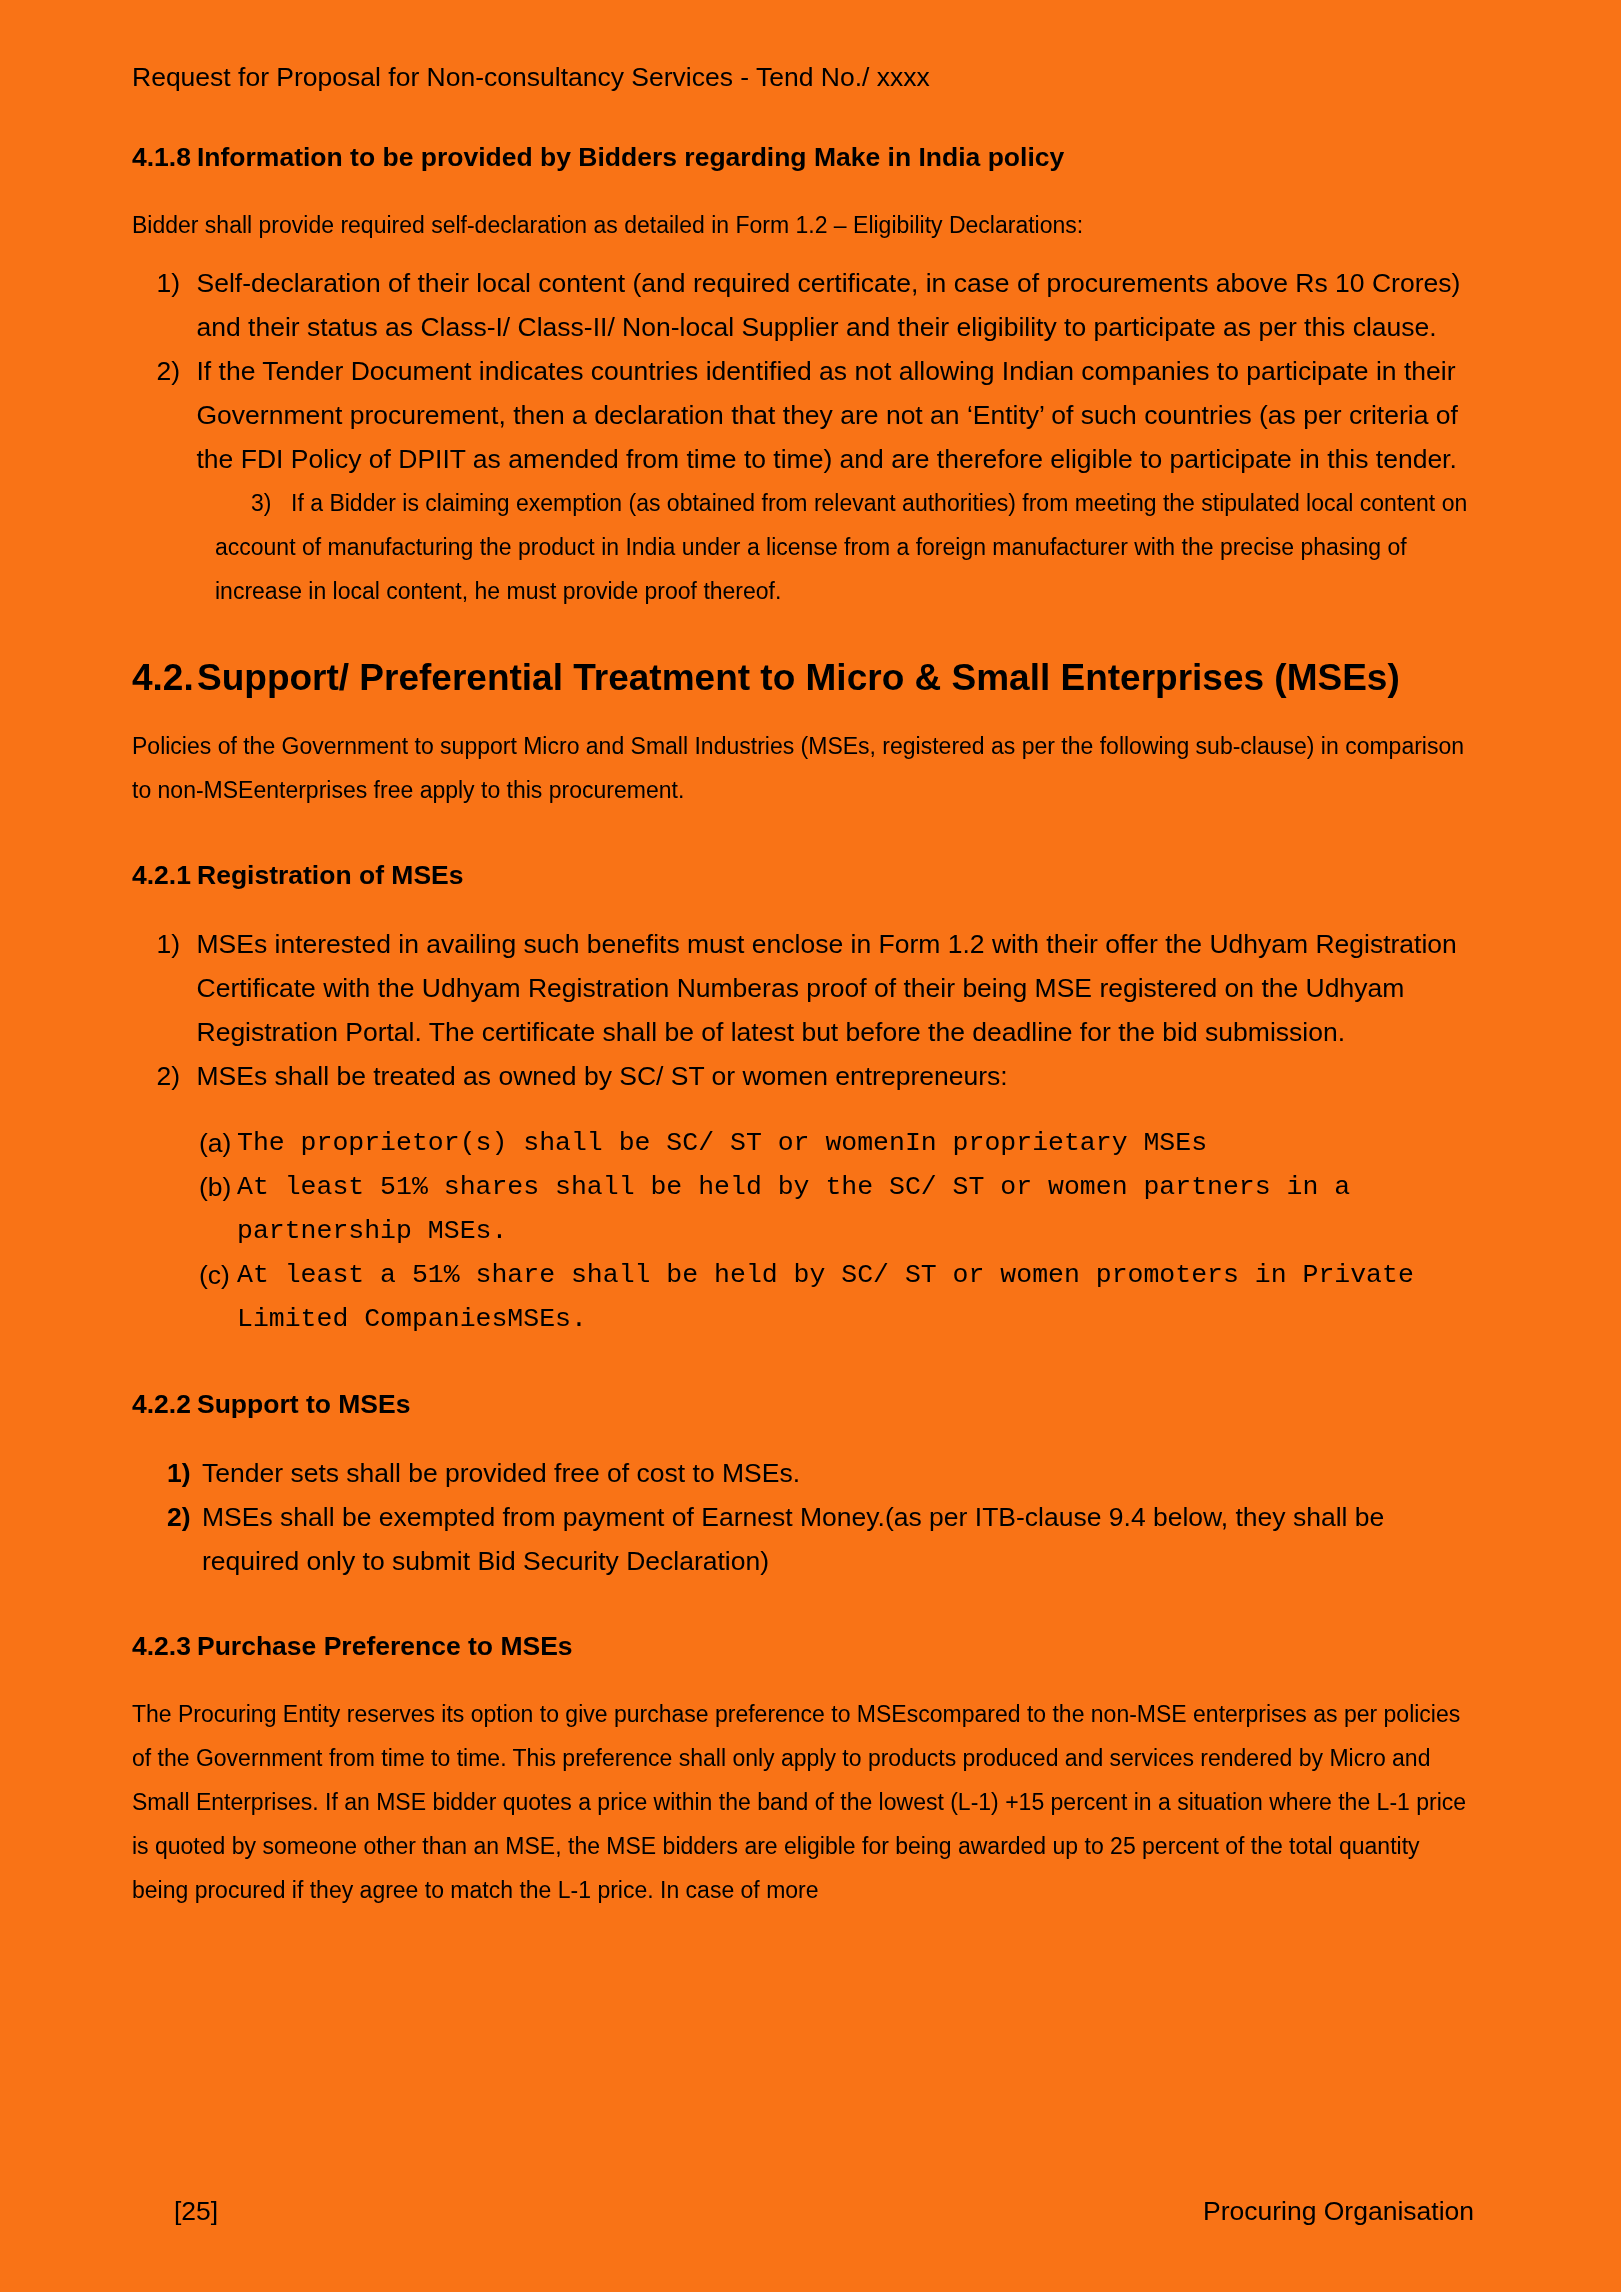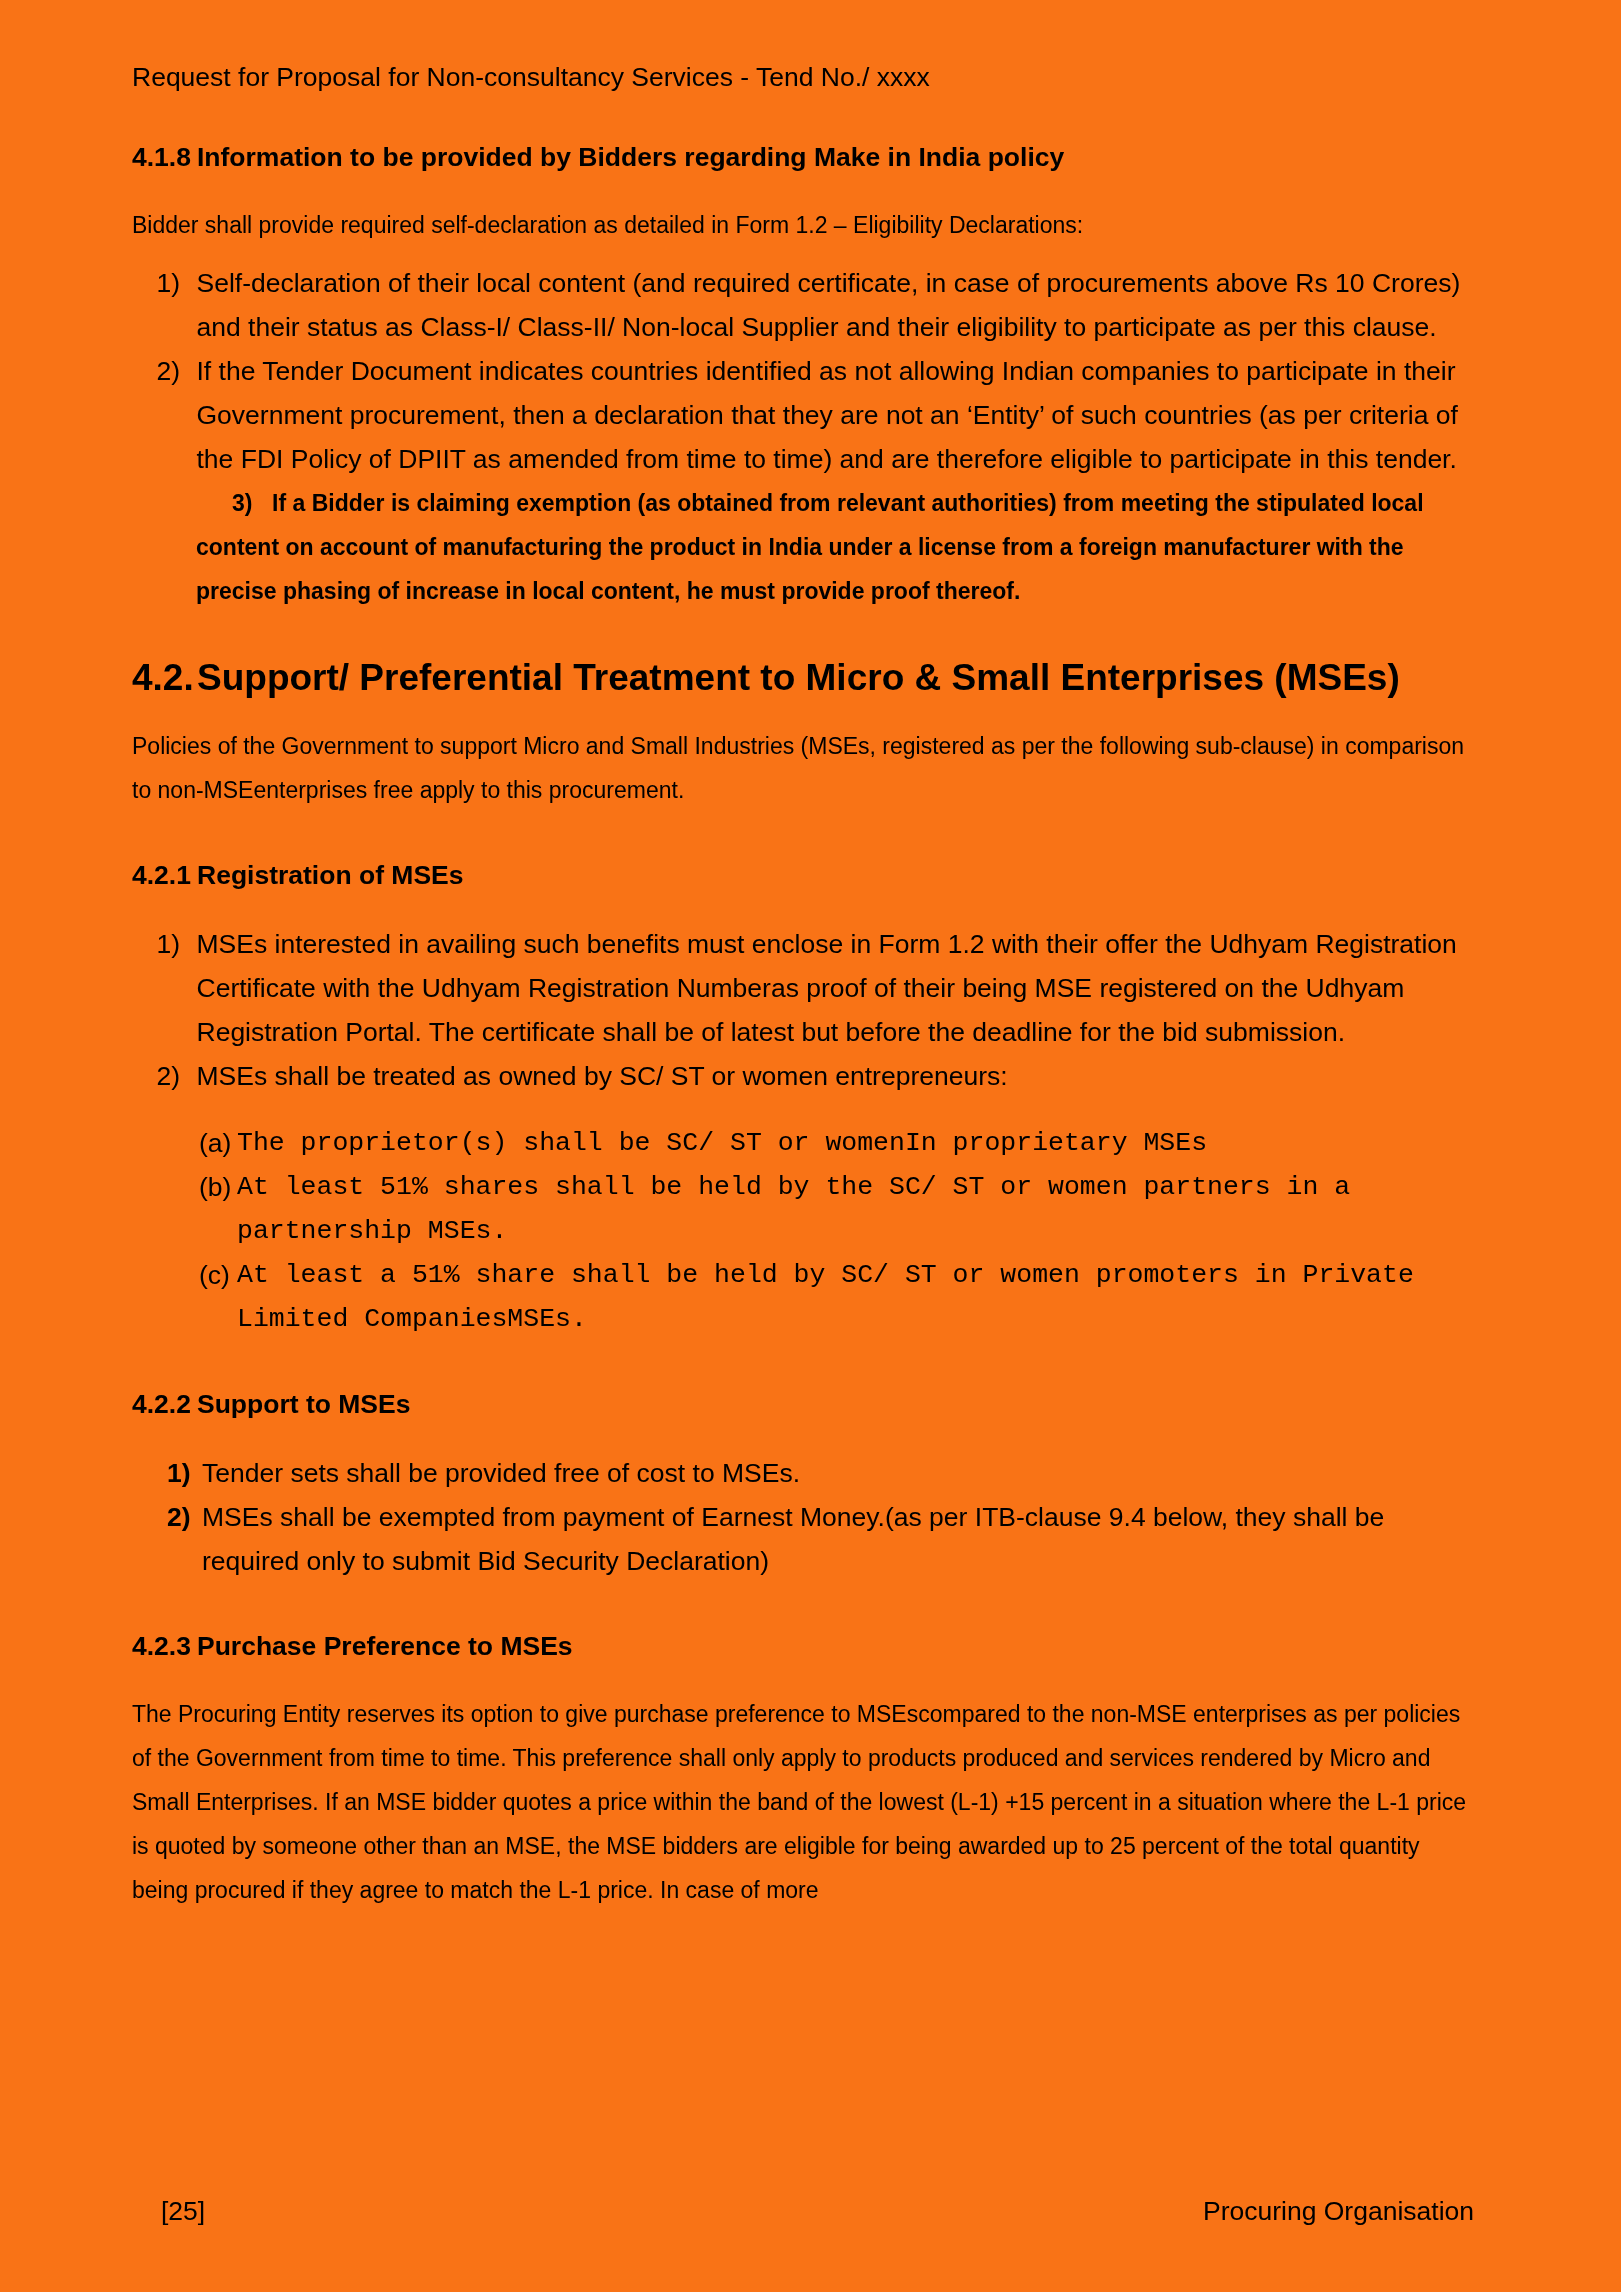--- a/index.html
+++ b/index.html
@@ -54,24 +54,23 @@
     line-height: 44px;
   }
   .nitem .n {
     flex: none;
     width: 40px;
   }
   .nitem .t {
     flex: 1;
   }
   .item3 {
-    margin-left: 64px;
+    margin-left: 83px;
     text-indent: 36px;
     margin-top: 0;
-    font-weight: bold;
   }
   .i3num {
     margin-right: 19.6px;
   }
   .sublist {
     margin: 23.5px 0 0 67px;
   }
   .sitem {
     display: flex;
     font-size: 26.5px;
@@ -100,21 +99,21 @@
     position: absolute;
     left: 132px;
     right: 147px;
     bottom: 65px;
     display: flex;
     justify-content: space-between;
     font-size: 26.5px;
     line-height: 33px;
   }
   .doc-footer .pg {
-    margin-left: 29px;
+    margin-left: 42px;
   }
 </style>
 </head>
 <body>
 
 <div class="page">
 
   <div class="doc-header">
     <span>Request for Proposal for Non-consultancy Services - Tend No./ xxxx</span>
   </div>

